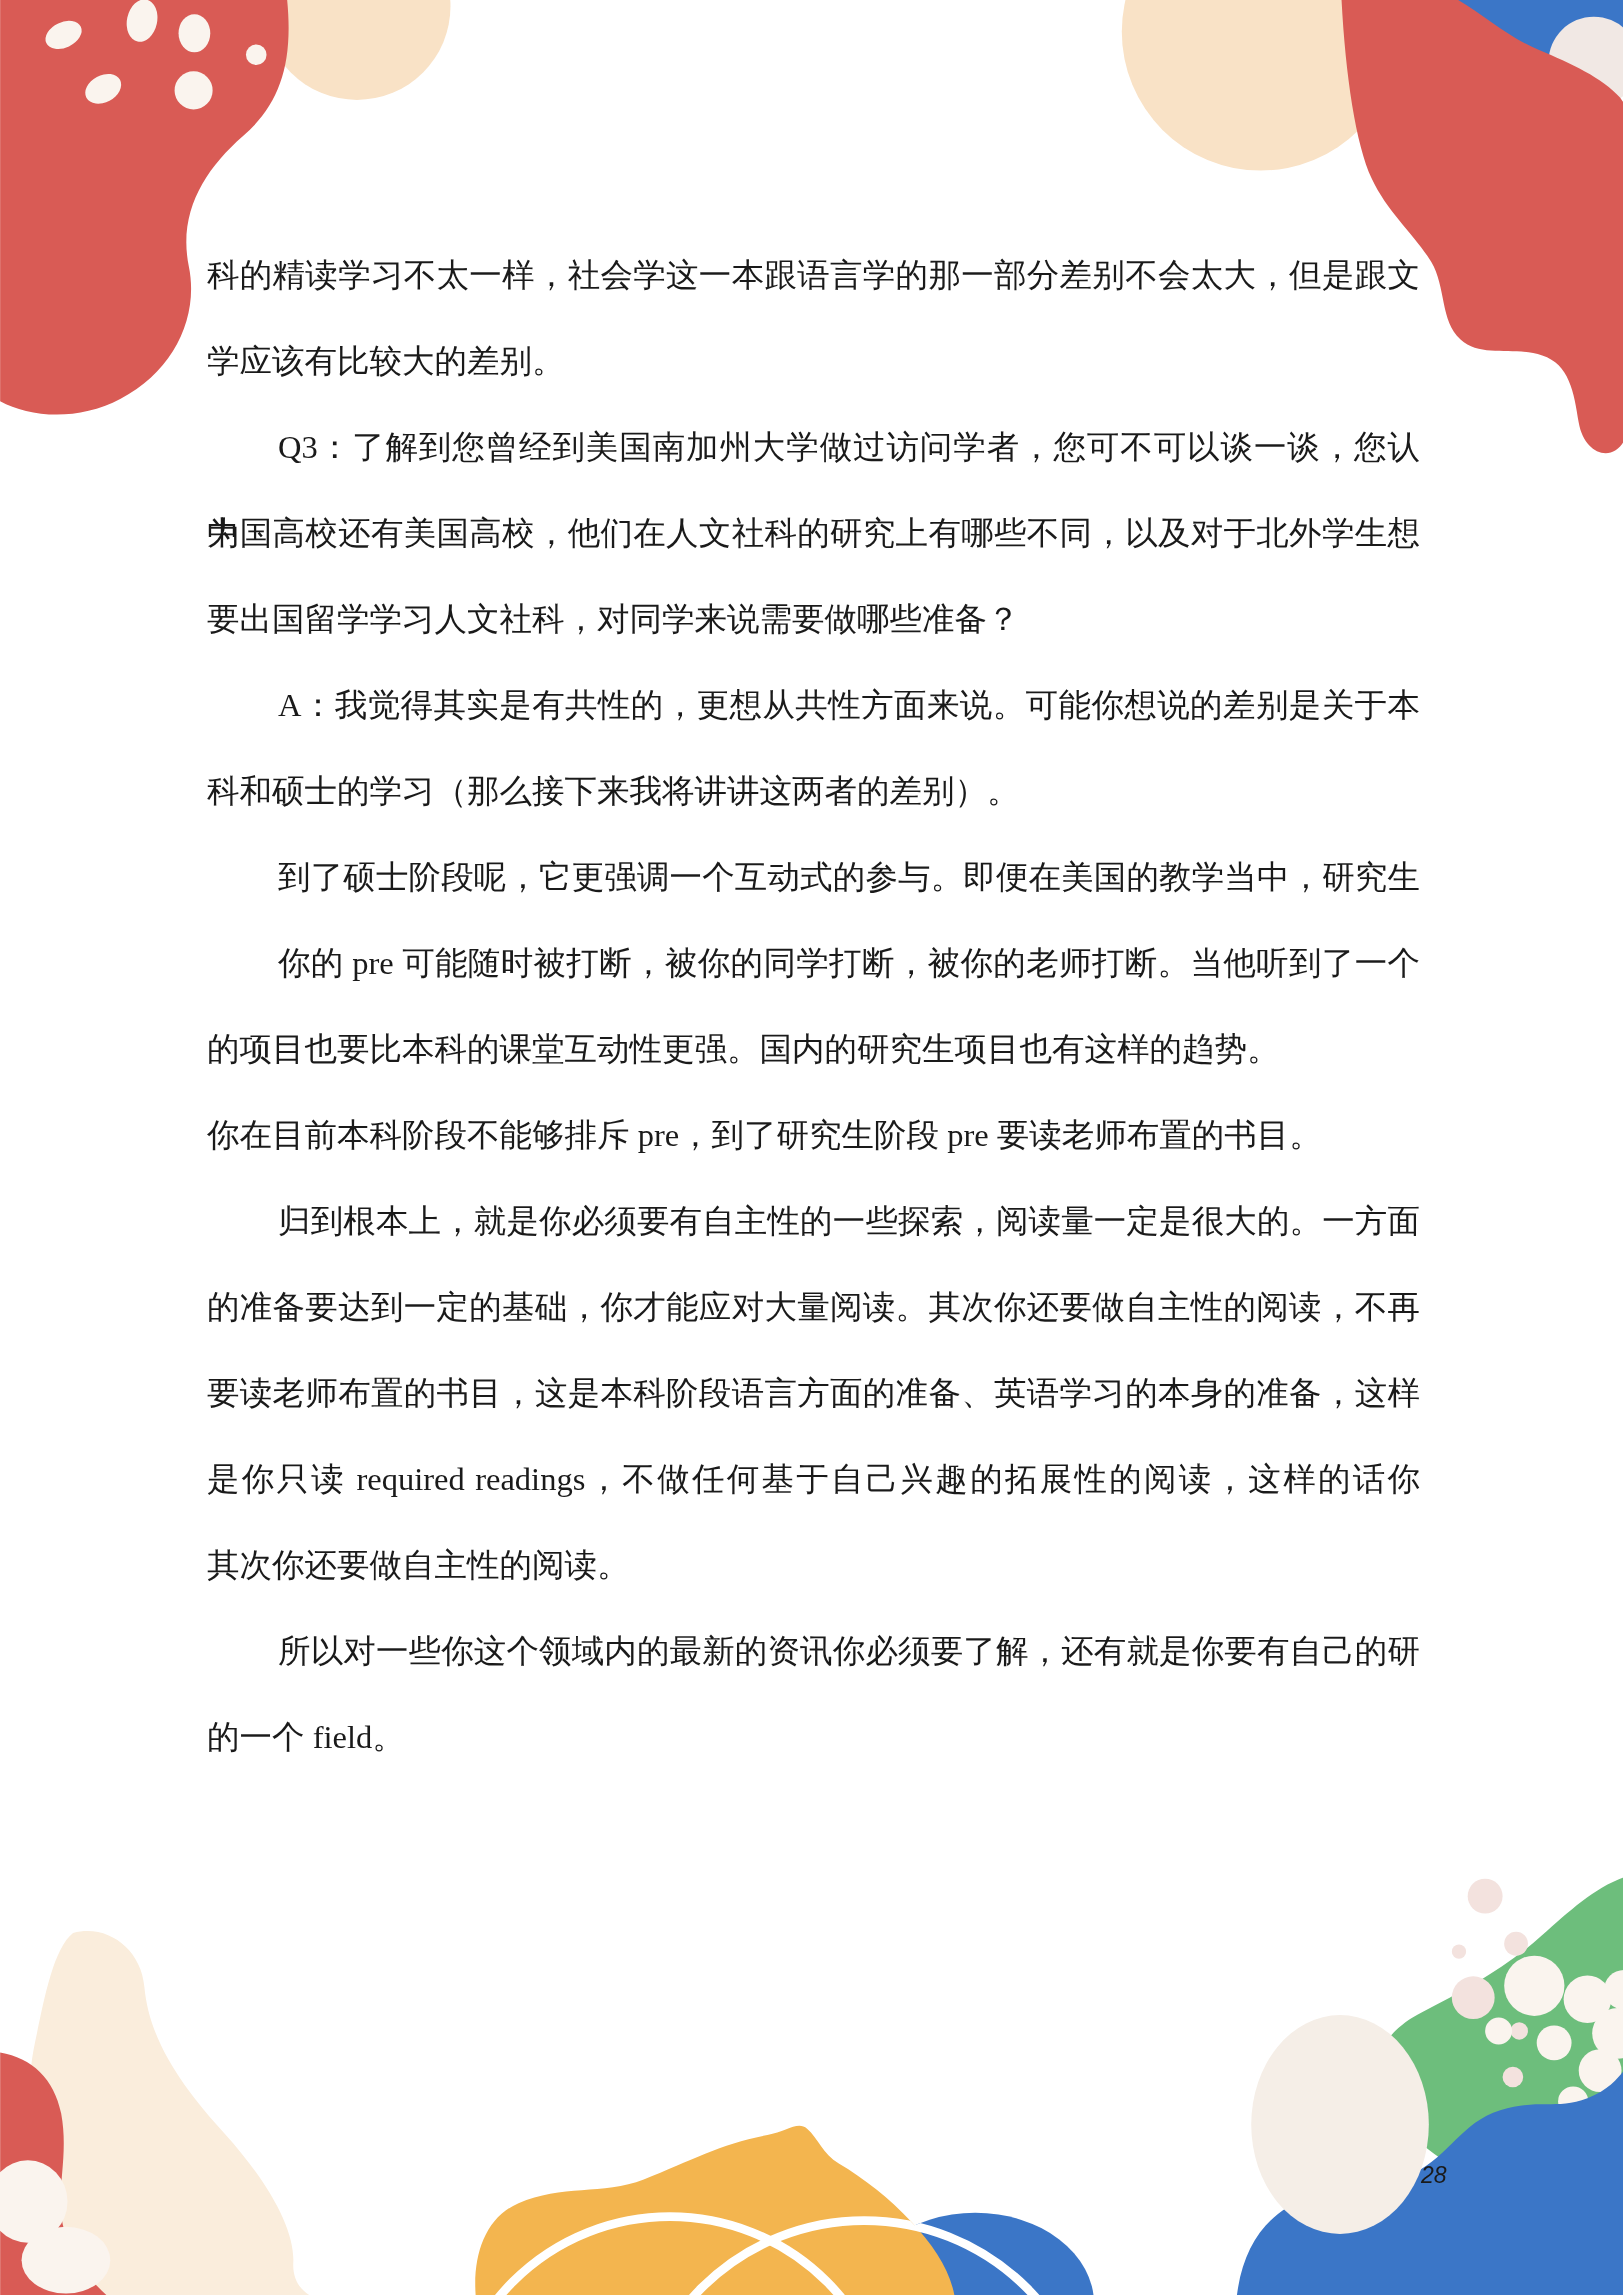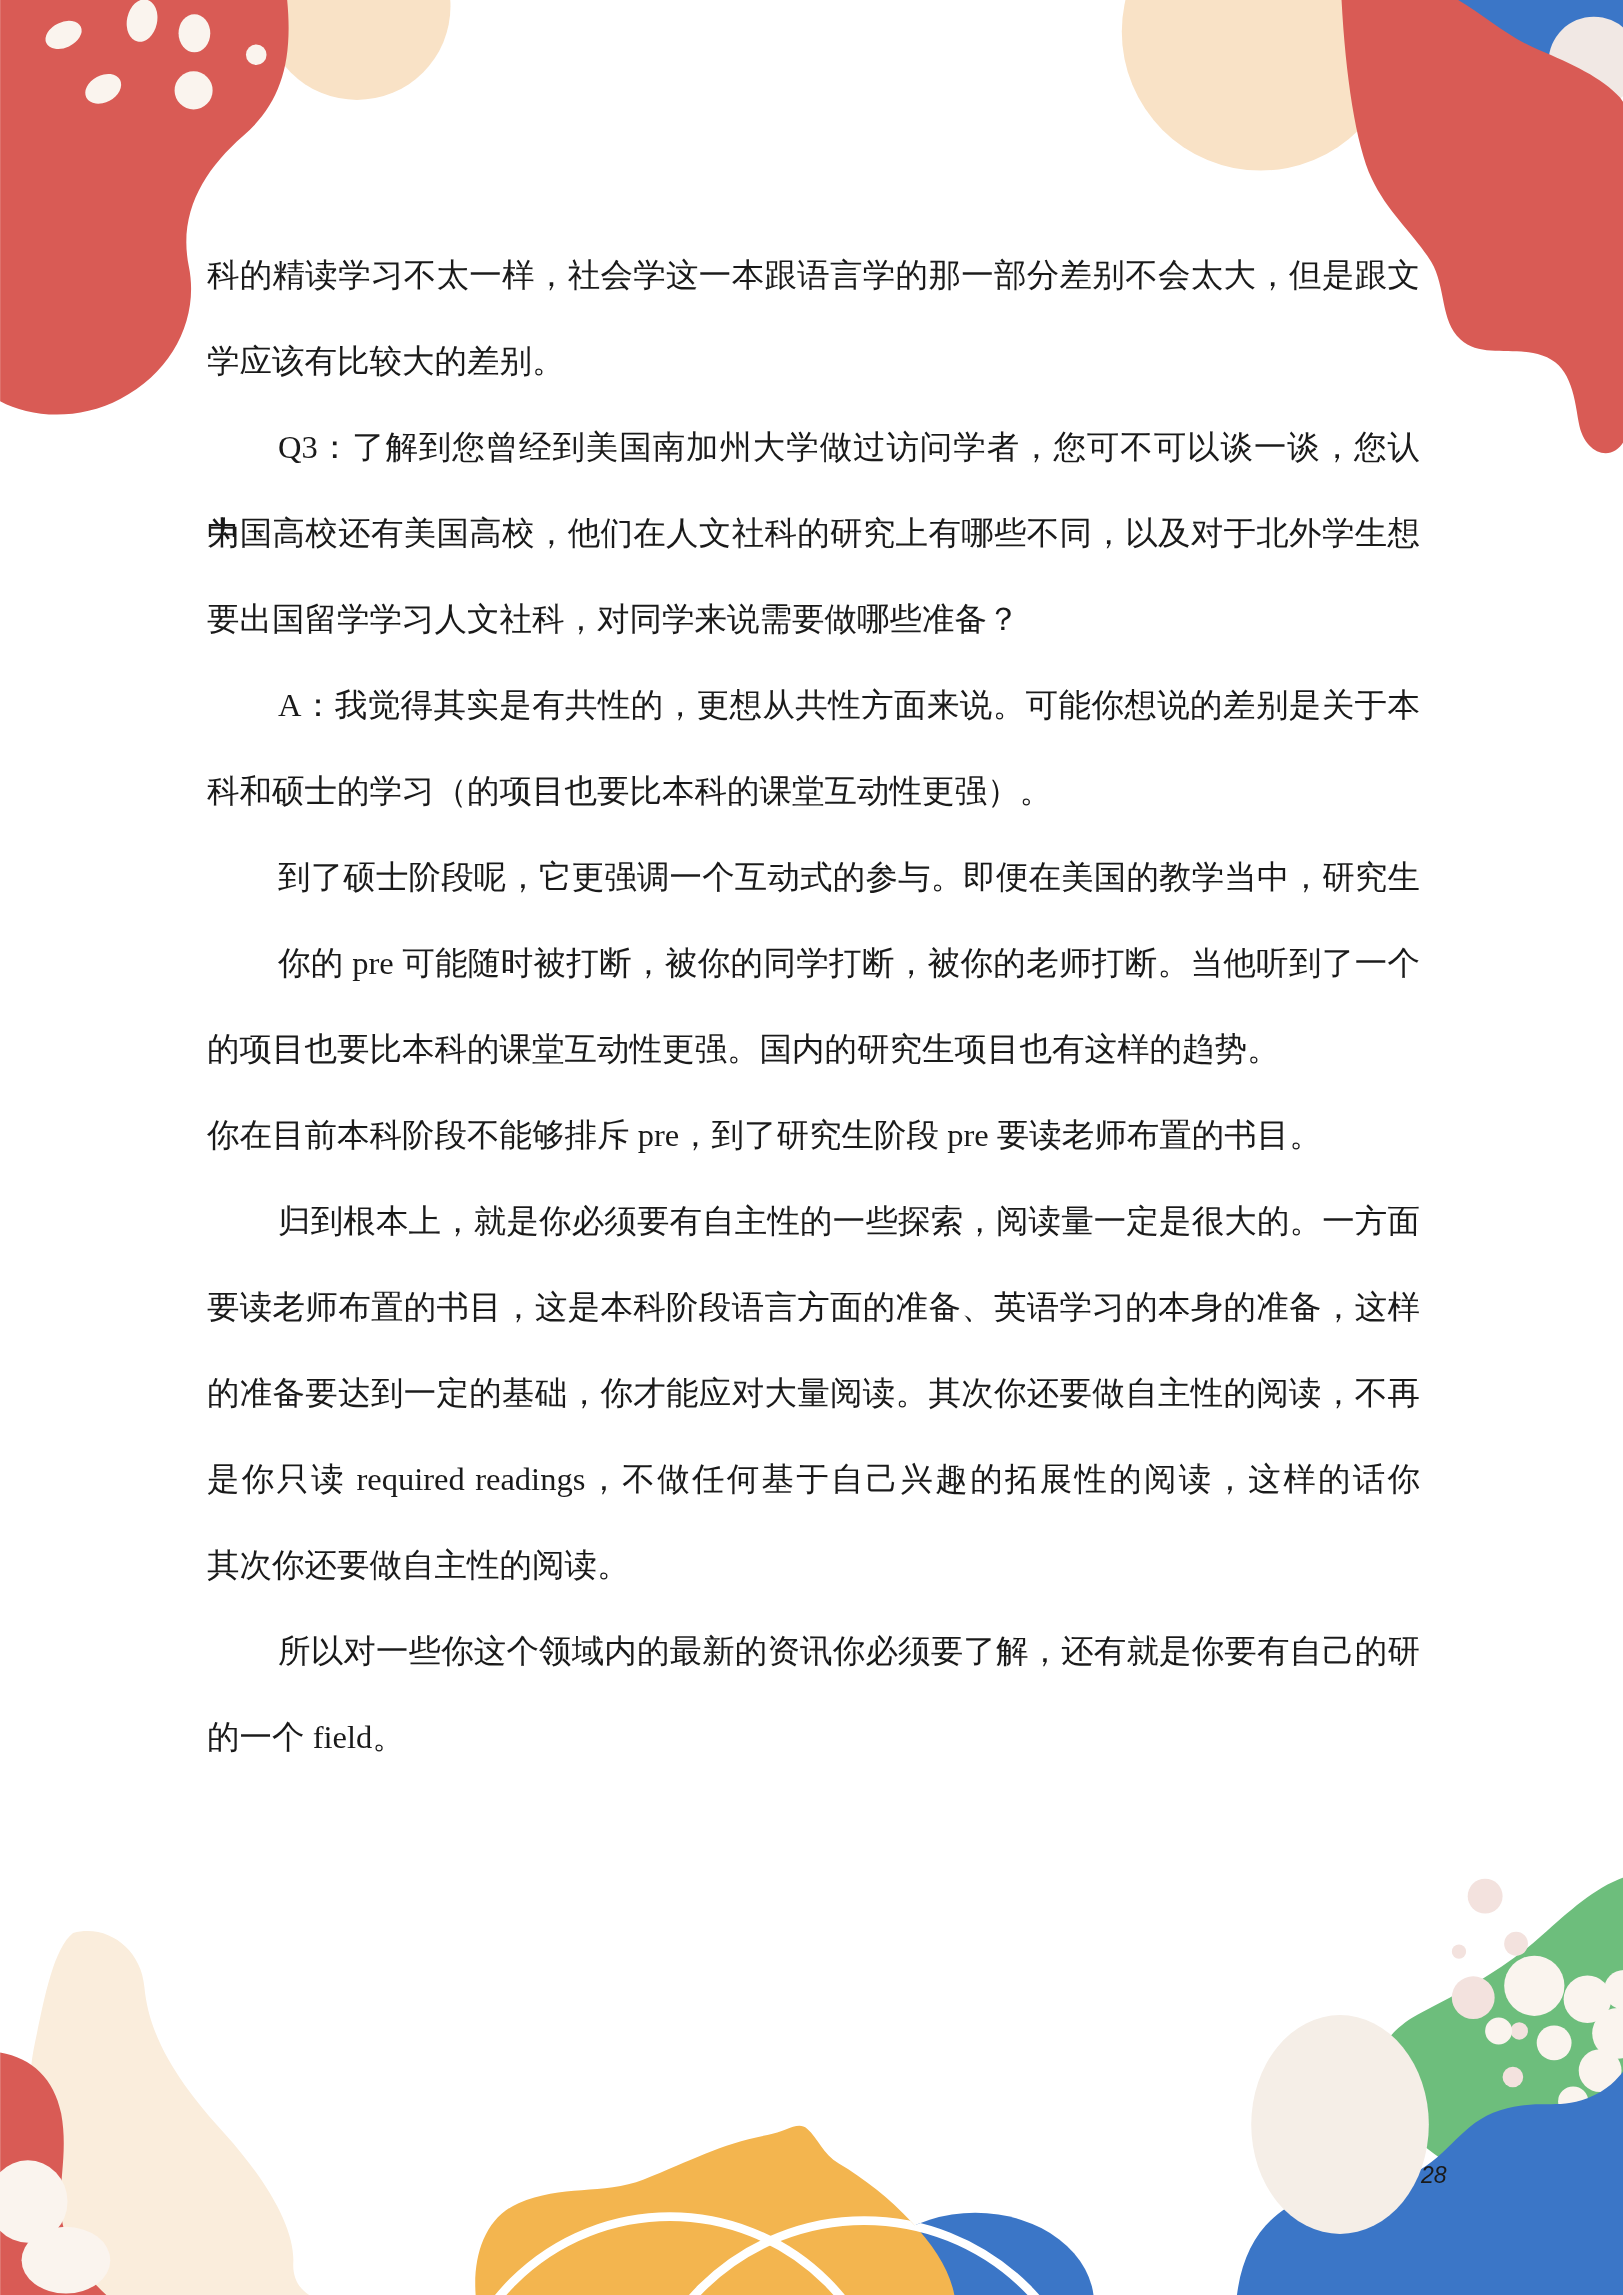--- a/index.html
+++ b/index.html
@@ -112,28 +112,28 @@
     <ellipse class="f-ellw" cx="150" cy="350" rx="112" ry="138"></ellipse>
   </svg>
 
   <main class="text-block">
     <div class="line">科的精读学习不太一样，社会学这一本跟语言学的那一部分差别不会太大，但是跟文</div>
     <div class="line e">学应该有比较大的差别。</div>
     <div class="line i">Q3：了解到您曾经到美国南加州大学做过访问学者，您可不可以谈一谈，您认为</div>
     <div class="line">中国高校还有美国高校，他们在人文社科的研究上有哪些不同，以及对于北外学生想</div>
     <div class="line e">要出国留学学习人文社科，对同学来说需要做哪些准备？</div>
     <div class="line i">A：我觉得其实是有共性的，更想从共性方面来说。可能你想说的差别是关于本</div>
-    <div class="line e">科和硕士的学习（的项目也要比本科的课堂互动性更强）。</div>
+    <div class="line e">科和硕士的学习（那么接下来我将讲讲这两者的差别）。</div>
     <div class="line i">到了硕士阶段呢，它更强调一个互动式的参与。即便在美国的教学当中，研究生</div>
     <div class="line i">你的 pre 可能随时被打断，被你的同学打断，被你的老师打断。当他听到了一个</div>
     <div class="line e">的项目也要比本科的课堂互动性更强。国内的研究生项目也有这样的趋势。</div>
     <div class="line e">你在目前本科阶段不能够排斥 pre，到了研究生阶段 pre 要读老师布置的书目。</div>
     <div class="line i">归到根本上，就是你必须要有自主性的一些探索，阅读量一定是很大的。一方面</div>
+    <div class="line">的准备要达到一定的基础，你才能应对大量阅读。其次你还要做自主性的阅读，不再</div>
     <div class="line">要读老师布置的书目，这是本科阶段语言方面的准备、英语学习的本身的准备，这样</div>
-    <div class="line">的准备要达到一定的基础，你才能应对大量阅读。其次你还要做自主性的阅读，不再</div>
     <div class="line">是你只读 required readings，不做任何基于自己兴趣的拓展性的阅读，这样的话你</div>
     <div class="line e">其次你还要做自主性的阅读。</div>
     <div class="line i">所以对一些你这个领域内的最新的资讯你必须要了解，还有就是你要有自己的研</div>
     <div class="line e">的一个 field。</div>
   </main>
 
   <div class="page-number">28</div>
 
 </div>
 

